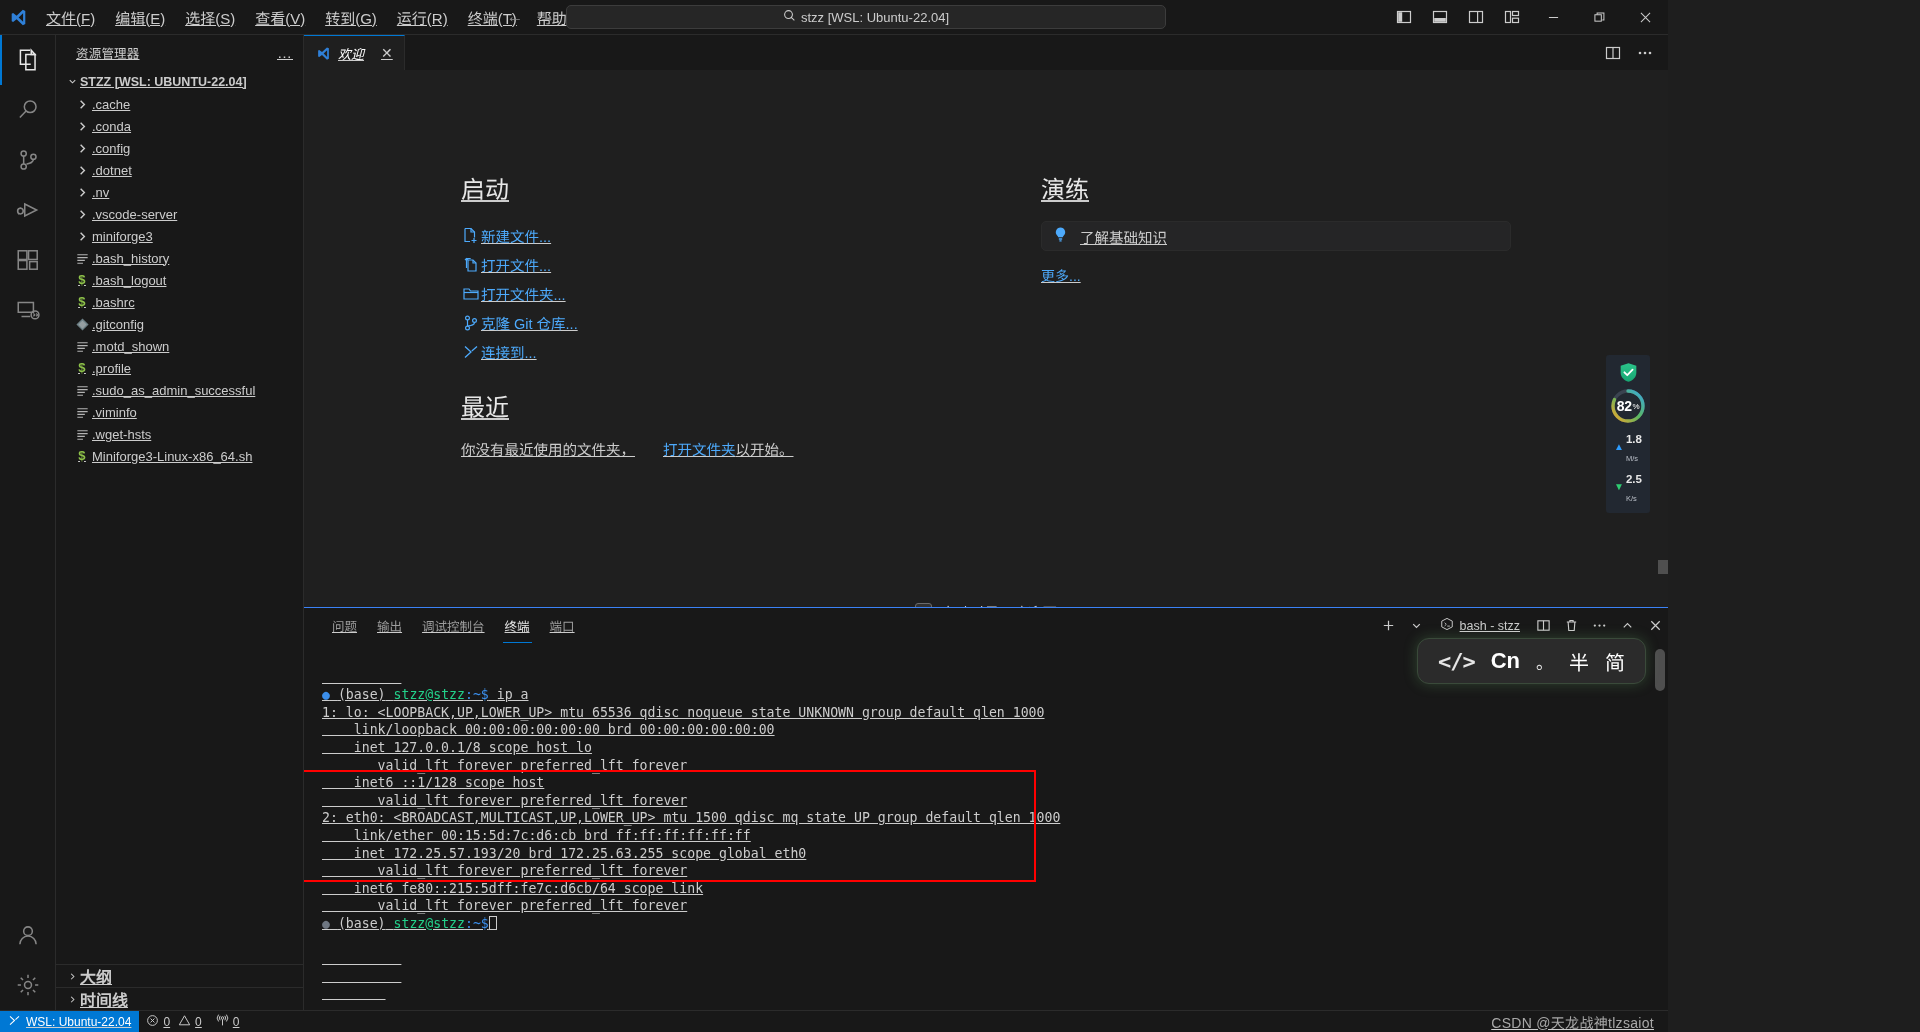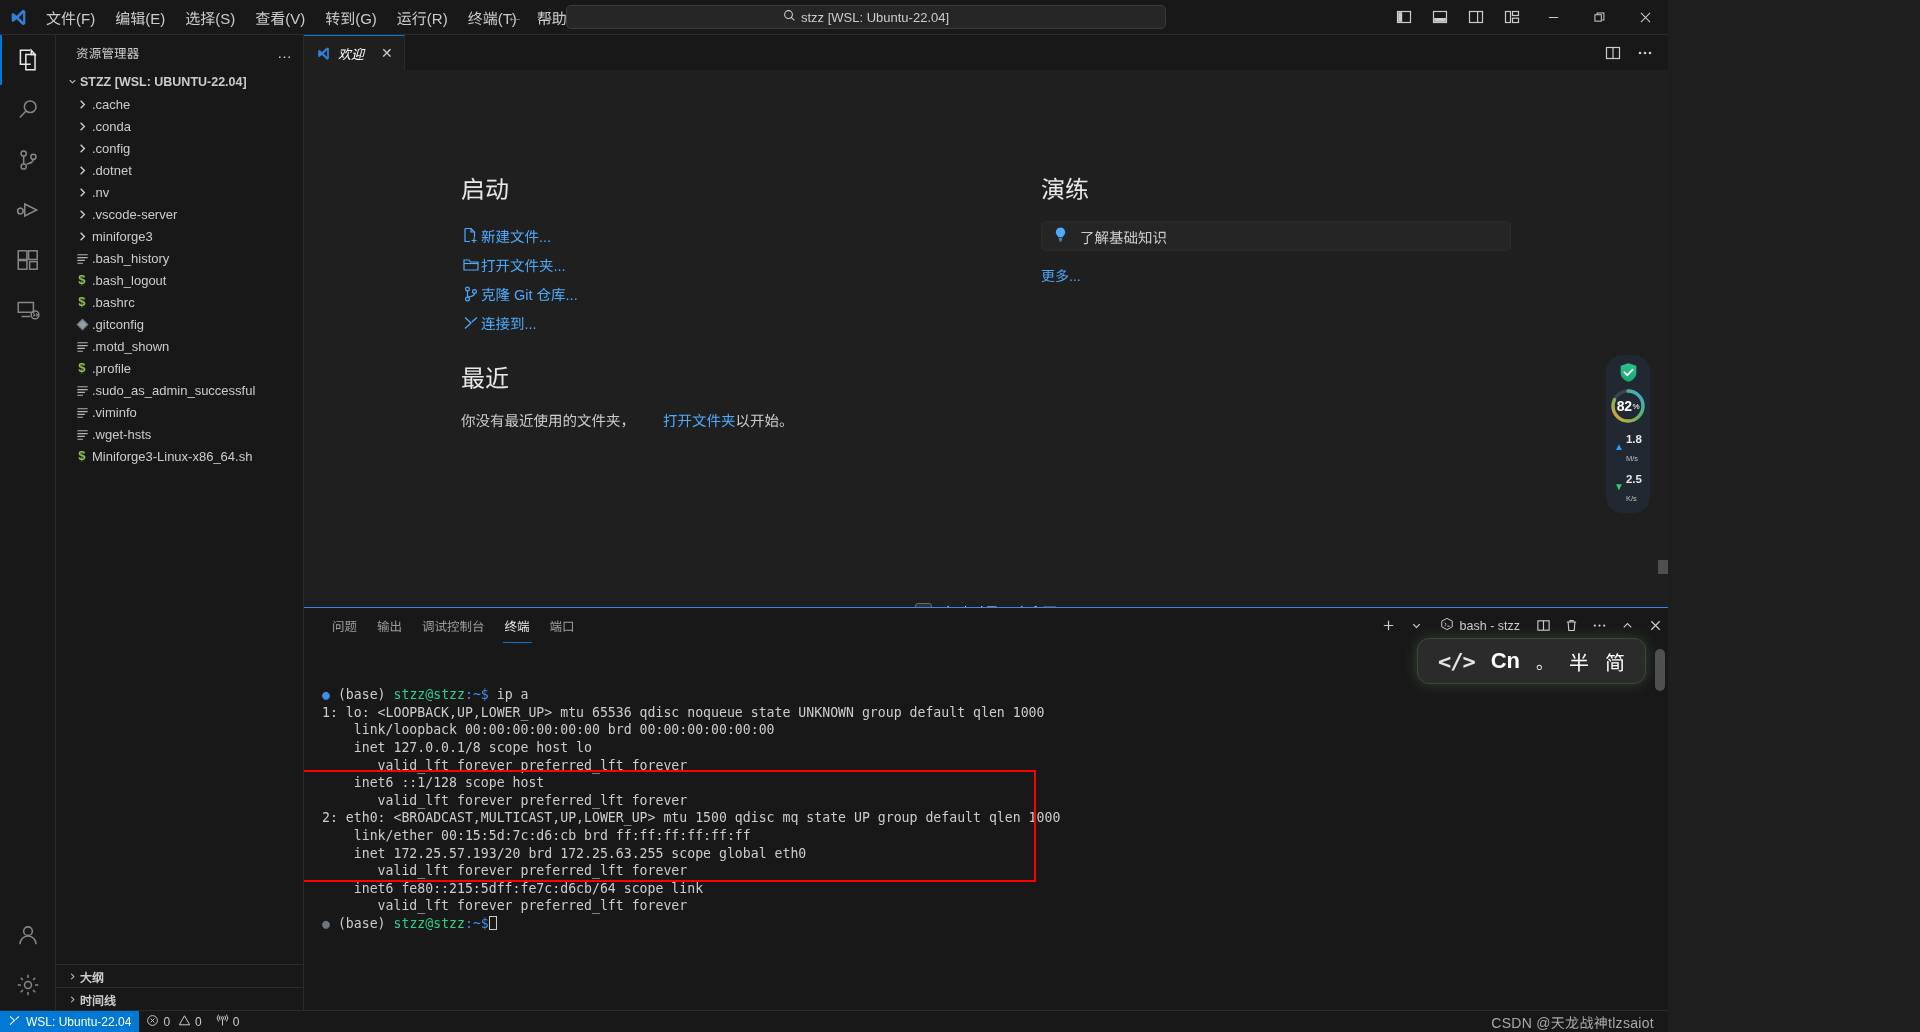--- a/index.html
+++ b/index.html
@@ -4,21 +4,21 @@
 <title>VS Code — WSL Ubuntu-22.04</title>
 <style>
   * { box-sizing: border-box; margin: 0; padding: 0; }
   html, body {
     width: 1920px; height: 1032px;
     background: #1e1e1e;
     font-family: "Liberation Sans", "DejaVu Sans", sans-serif;
     overflow: hidden;
     color: #cccccc;
   }
-  .app { width: 1668px; height: 1032px; display: flex; flex-direction: column; position: relative; }
+  .app { width: 1668px; height: 1032px; display: flex; flex-direction: column; position: relative; text-decoration: underline; }
 
   
   .titlebar {
     height: 35px; background: #181818; display: flex; align-items: center;
     border-bottom: 1px solid #2b2b2b; flex: none; position: relative;
   }
   .vscode-logo { width: 36px; display: flex; align-items: center; justify-content: center; }
   .vscode-logo svg { width: 19px; height: 19px; }
   .menu { display: flex; align-items: center; height: 100%; }
   .menu-item {
@@ -83,21 +83,21 @@
   .tree-list { flex: 1; overflow: hidden; }
   .tree-row {
     display: flex; align-items: center; height: 22px; padding-left: 16px;
     font-size: 13px; color: #cccccc; cursor: pointer; white-space: nowrap;
   }
   .ficon { width: 20px; display: inline-flex; align-items: center; justify-content: center; flex:none; }
   .ficon svg { width: 15px; height: 15px; }
   .dollar { color: #8dc149; font-size: 13px; font-weight: bold; font-family: "Liberation Mono", monospace; }
   .sb-section {
     height: 23px; display: flex; align-items: center; padding-left: 8px;
-    font-size: 12px; font-weight: bold; color: #cccccc;
+    font-size: 16px; font-weight: bold; color: #cccccc;
     border-top: 1px solid #2b2b2b; cursor: pointer;
   }
 
   
   .editor-col { flex: 1; display: flex; flex-direction: column; min-width: 0; background: #1f1f1f; }
   .tabsbar { height: 35px; background: #181818; display: flex; align-items: stretch; flex: none; }
   .tab {
     display: flex; align-items: center; gap: 7px; padding: 0 11px 0 12px;
     background: #1f1f1f; border-right: 1px solid #2b2b2b;
     border-top: 1px solid #0078d4; font-size: 13px; color: #ffffff; cursor: pointer;
@@ -194,21 +194,21 @@
     display: flex; align-items: center; gap: 4px; padding: 0 7px; height: 100%; cursor: pointer;
   }
   .st-item svg { width: 13px; height: 13px; }
   .watermark {
     margin-left: auto; padding-right: 14px; font-size: 14px; color: #a8a8a8; letter-spacing: .3px; text-align: center;
   }
 
   
   .netwidget {
     position: absolute; right: 18px; top: 285px; width: 44px; padding: 7px 0 8px;
-    background: #222831; border-radius: 16px;
+    background: #222831; border-radius: 3px;
     display: flex; flex-direction: column; align-items: center; gap: 4px;
   }
   .nw-shield svg { width: 21px; height: 21px; display: block; }
   .nw-gauge { position: relative; width: 38px; height: 38px; }
   .nw-gauge svg { width: 38px; height: 38px; display: block; transform: rotate(-90deg); }
   .nw-val {
     position: absolute; inset: 0; display: flex; align-items: center; justify-content: center;
     font-size: 14px; font-weight: bold; color: #ffffff; letter-spacing: -.4px;
   }
   .nw-val sup { font-size: 8px; font-weight: normal; margin-left: 1px; }
@@ -576,20 +576,31 @@
                 <svg viewBox="0 0 18 18" fill="none" stroke="#4daafc" stroke-width="1.2">
                     <path d="M3 1.5h6l3.5 3.5v5.5"></path>
                     <path d="M3 1.5v13h5"></path>
                     <path d="M9 1.5V5h3.5"></path>
                     <path d="M12 11v5M9.5 13.5h5"></path>
                   </svg>
               </span>
               <span>新建文件...</span>
             </div>
 
+            <div class="w-link">
+              <span class="licon">
+                <svg viewBox="0 0 18 18" fill="none" stroke="#4daafc" stroke-width="1.2">
+                    <path d="M6 4h5l3 3v8H6z"></path>
+                    <path d="M11 4v3h3"></path>
+                    <path d="M4.5 12V2.5h4.2"></path>
+                    <path d="M3 4.2 4.5 2.5 6.2 4"></path>
+                  </svg>
+              </span>
+              <span>打开文件...</span>
+            </div>
 
             <div class="w-link">
               <span class="licon">
                 <svg viewBox="0 0 18 18" fill="none" stroke="#4daafc" stroke-width="1.2">
                     <path d="M2 14V4h5l1.5 2H16v8z"></path>
                     <path d="M2 7.5h14"></path>
                   </svg>
               </span>
               <span>打开文件夹...</span>
             </div>

